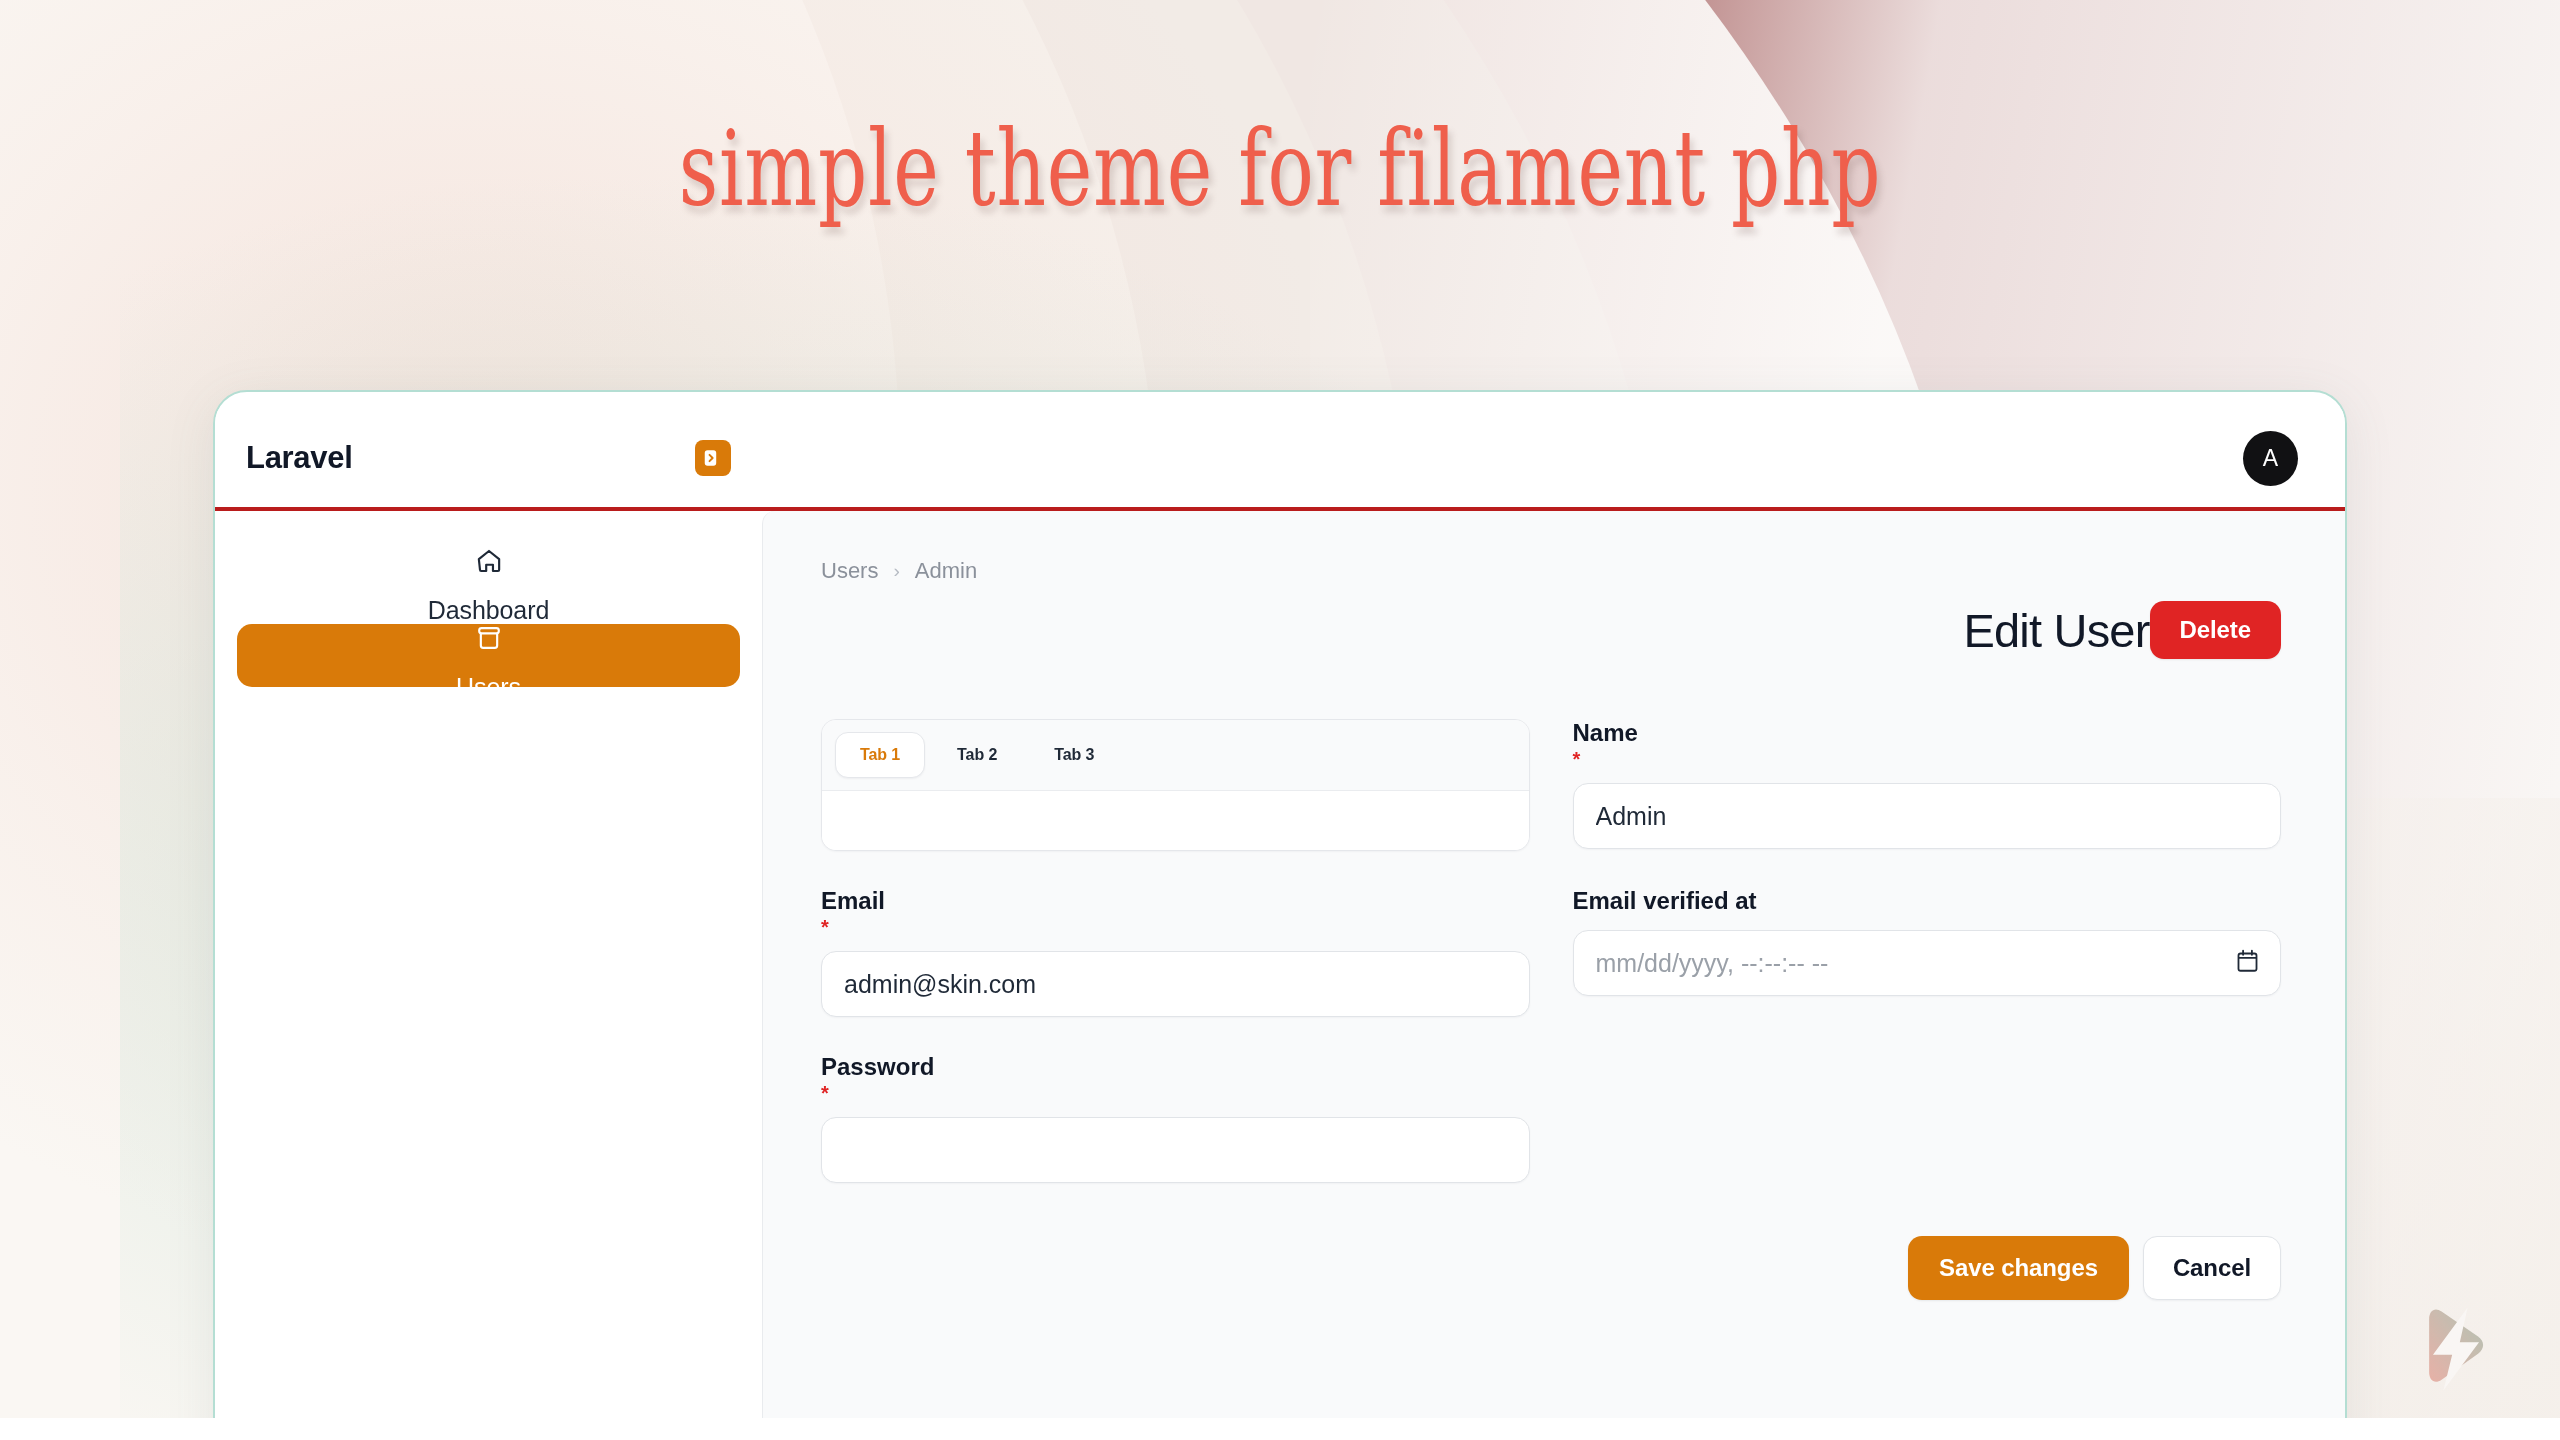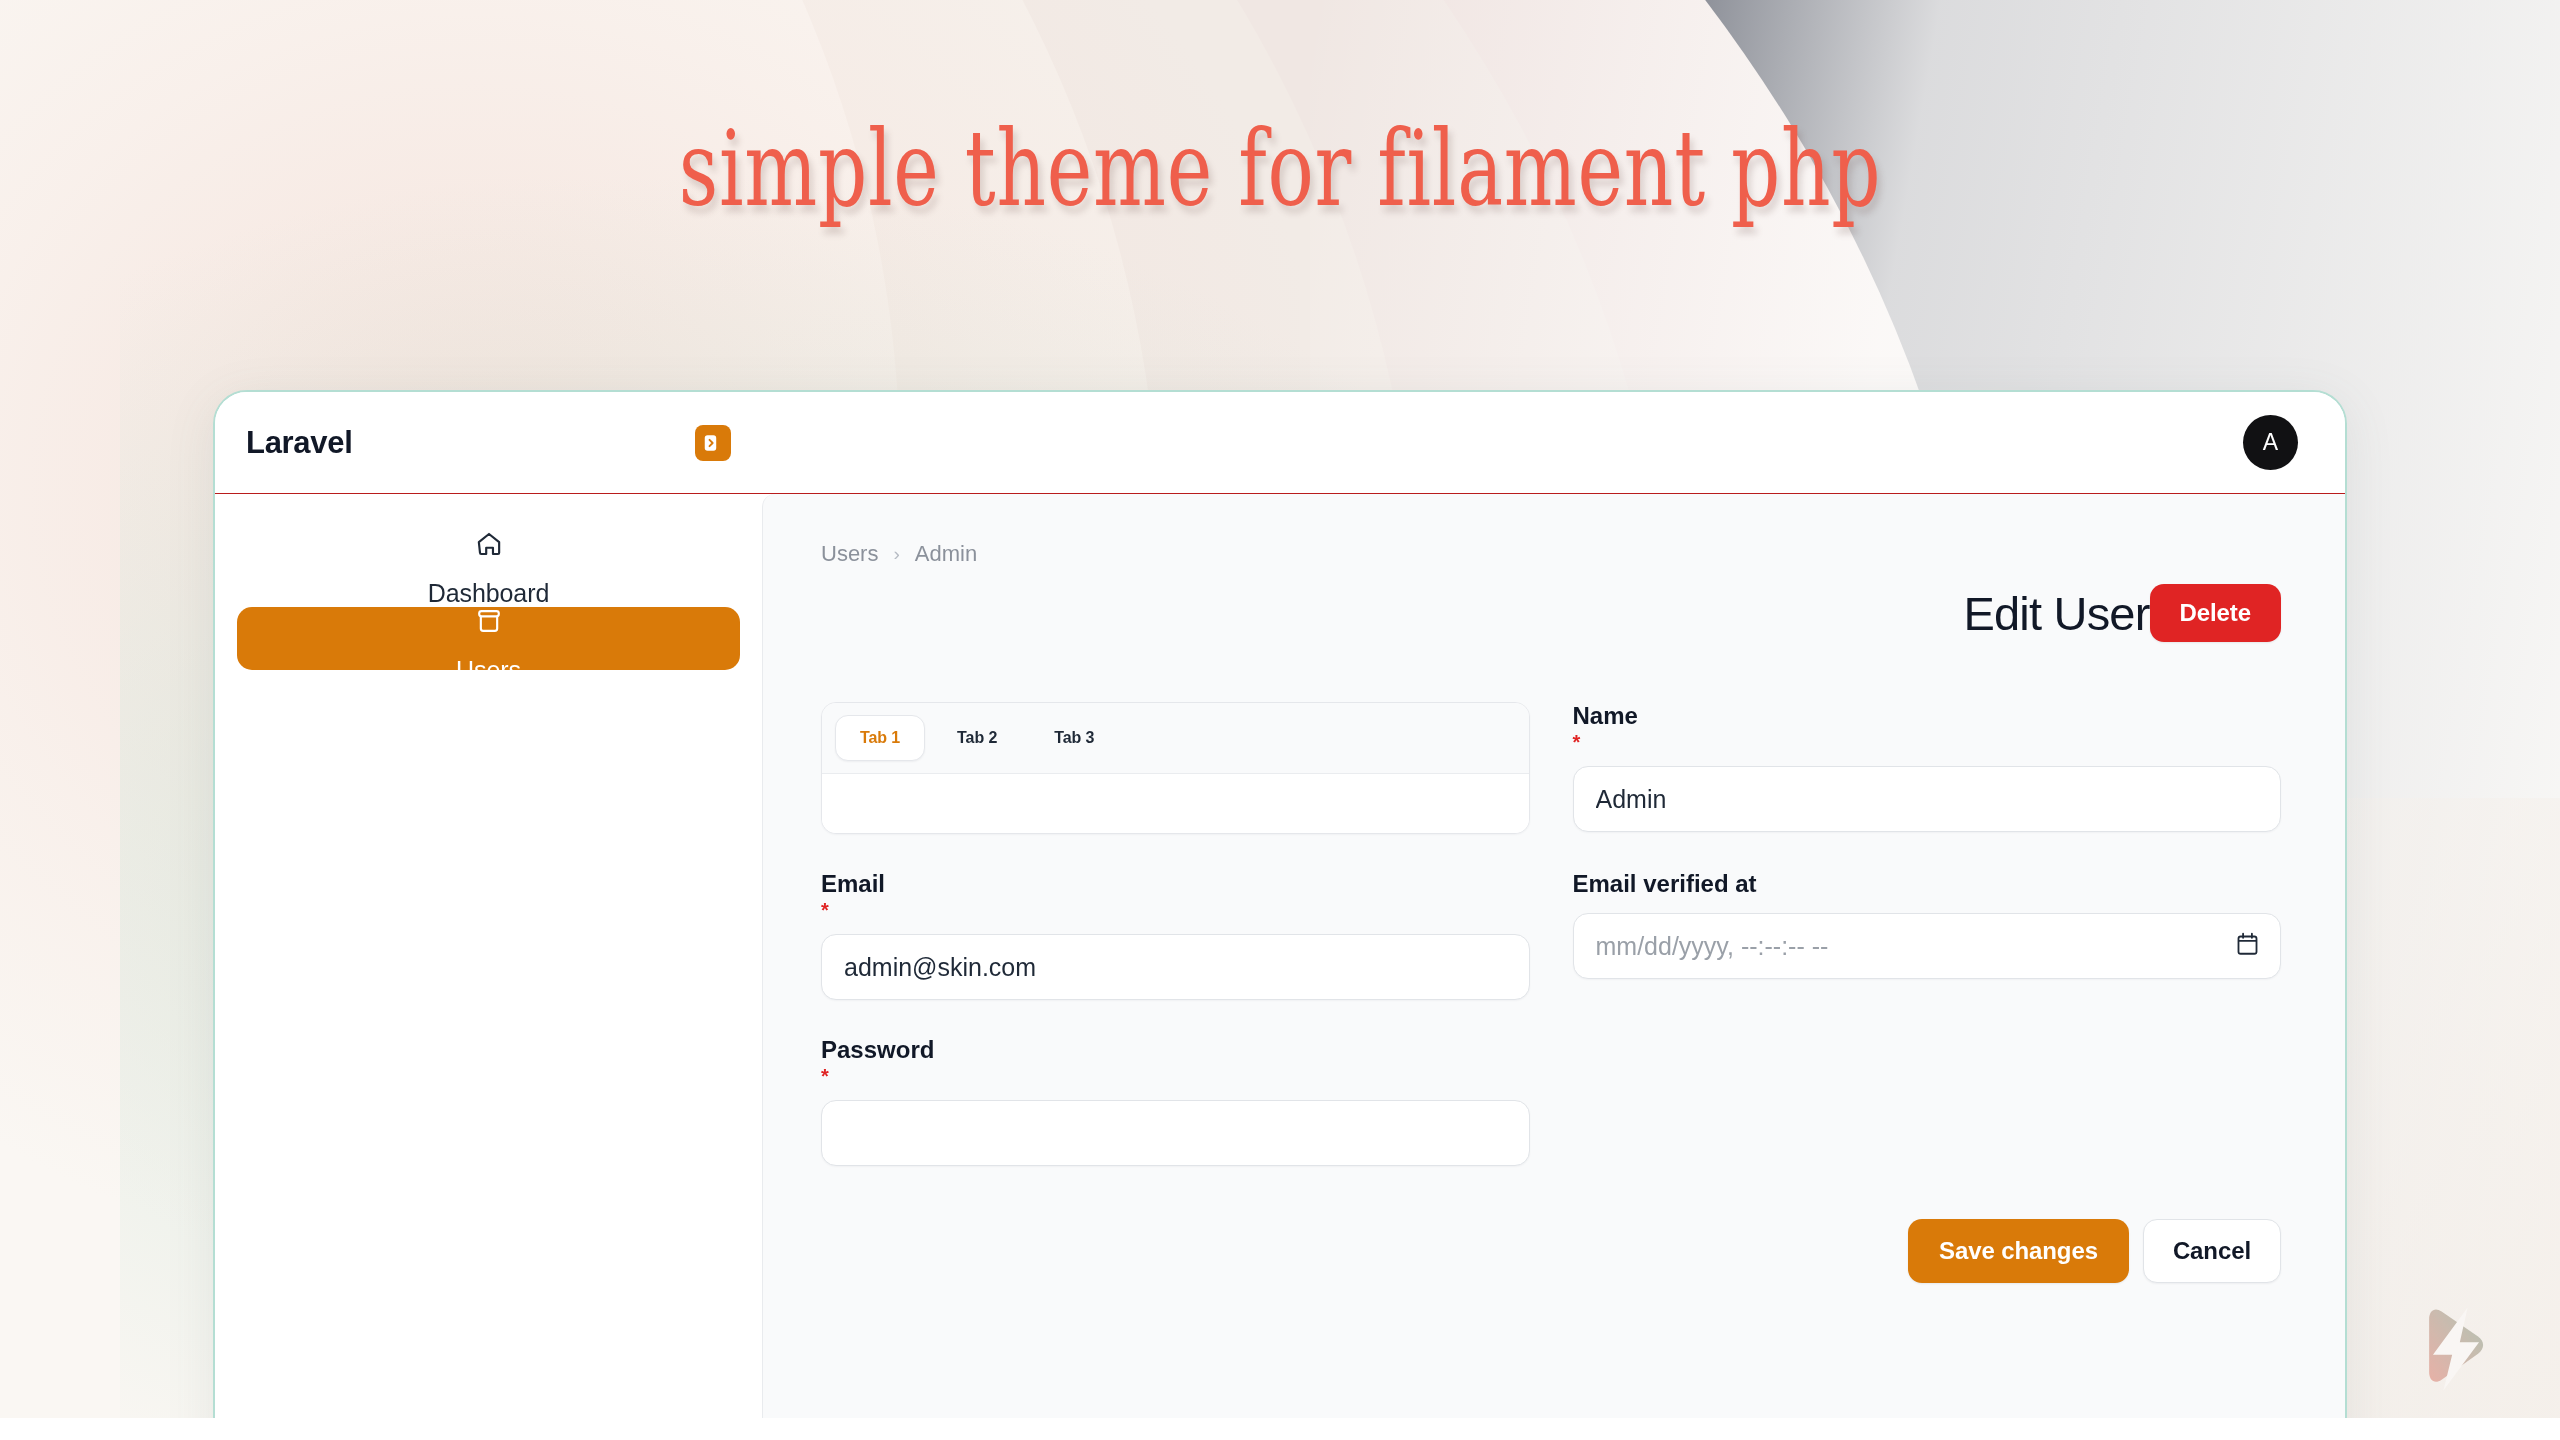--- a/index.html
+++ b/index.html
@@ -10,21 +10,21 @@
     height: 1440px;
     overflow: hidden;
     font-family: "Liberation Sans", sans-serif;
   }
 
   
   #stage {
     position: relative;
     width: 2560px;
     height: 1418px;
-    background: #0f172a;
+    background: #7f1d1d;
     overflow: hidden;
   }
 
   .bg-arcs { position: absolute; inset: 0; overflow: hidden; }
 
   
   .arc {
     position: absolute;
     border-radius: 50%;
     left: -1600px;
@@ -92,24 +92,25 @@
     overflow: hidden;
     display: flex;
     flex-direction: column;
   }
 
   
   .topbar {
     height: 102px;
     min-height: 102px;
     background: #ffffff;
-    border-bottom: 1px solid #b91c1c;
+    border-bottom: 4px solid #b91c1c;
     display: flex;
     align-items: center;
     position: relative;
+    margin-top: 17px;
   }
   .brand-zone {
     width: 547px;
     min-width: 547px;
     height: 100%;
     display: flex;
     align-items: center;
     padding: 0 31px 0 31px;
   }
   .brand-name {

